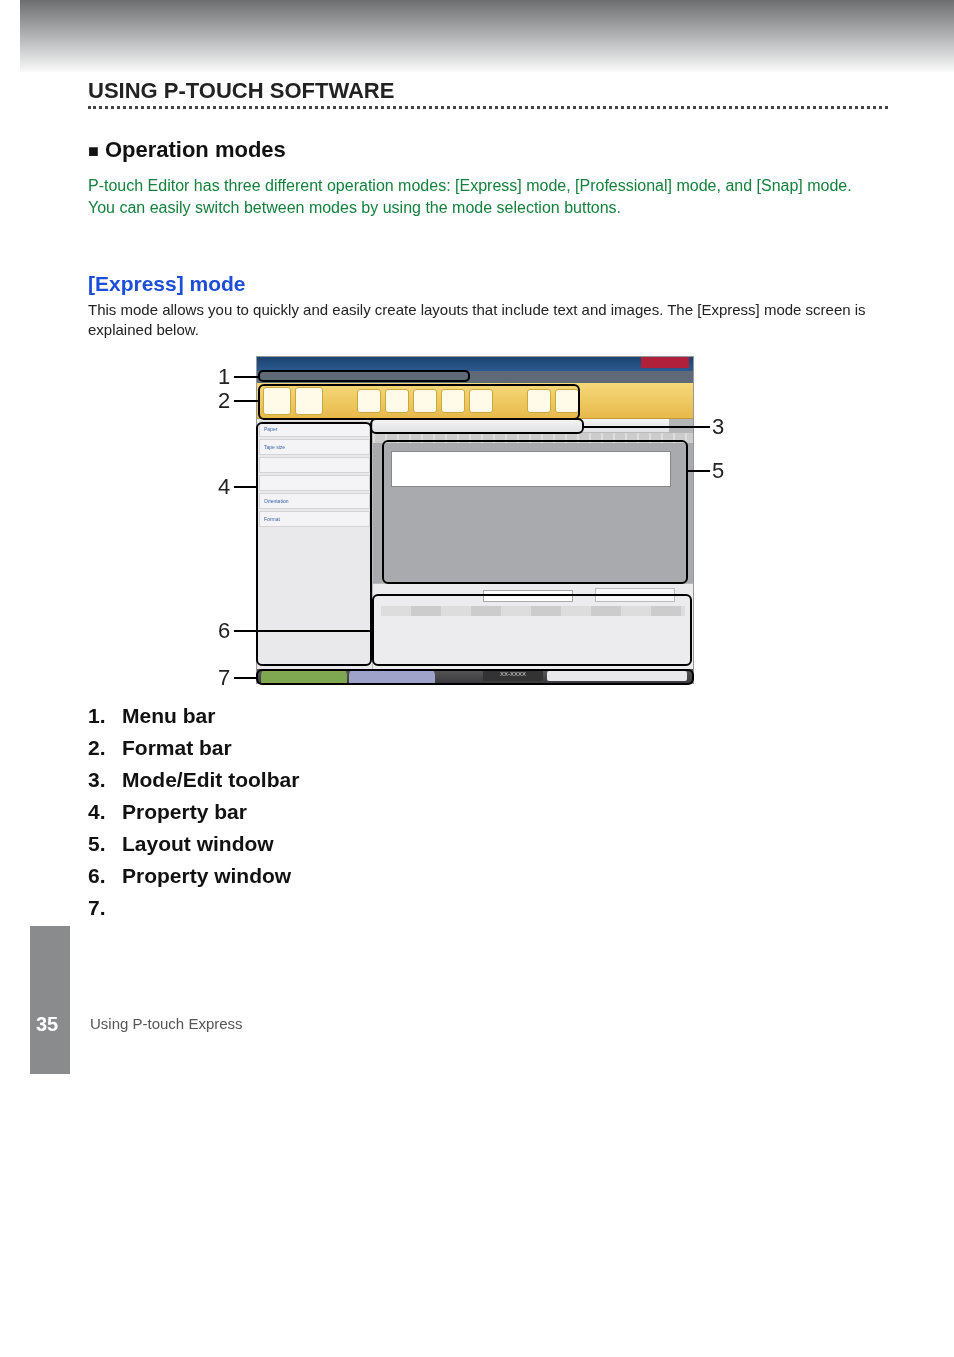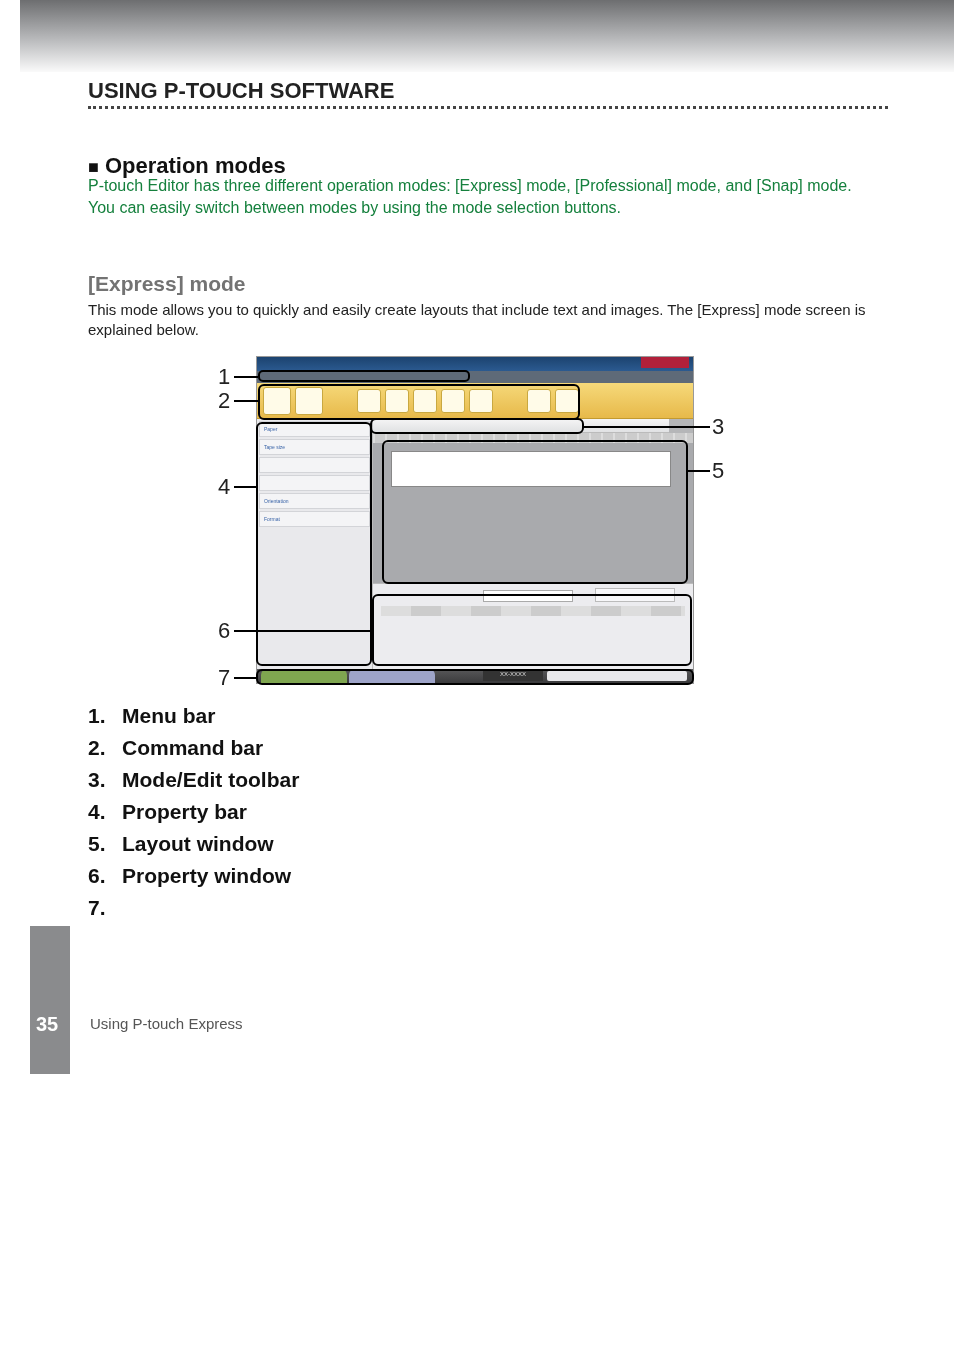--- a/index.html
+++ b/index.html
@@ -1,24 +1,24 @@
 <!DOCTYPE html>
 <html><head>
 <meta charset="utf-8">
 <style>
   * { margin: 0; padding: 0; box-sizing: border-box; }
   html, body { width: 954px; height: 1357px; font-family: Arial, Helvetica, sans-serif; background: #fff; }
   .page { width: 954px; height: 1122px; position: relative; background: #fff; padding-left: 20px; }
   .top-gradient { width: 100%; height: 72px; background: linear-gradient(180deg, #6d6e70 0%, #b9babc 55%, #fafafa 100%); }
   .section-header { position: absolute; left: 88px; top: 78px; font-size: 22px; font-weight: bold; color: #222; }
   .dotted-line { position: absolute; left: 88px; top: 106px; width: 800px; height: 0; border-top: 3px dotted #444; }
-  .h-op-modes { position: absolute; left: 88px; top: 153px; font-size: 22px; font-weight: bold; color: #111; }
+  .h-op-modes { position: absolute; left: 88px; top: 137px; font-size: 22px; font-weight: bold; color: #111; }
   .h-op-modes .square { font-size: 18px; margin-right: 6px; }
   .body-text { position: absolute; left: 88px; top: 175px; width: 790px; font-size: 16px; color: #15803d; line-height: 1.35; }
-  .h-express { position: absolute; left: 88px; top: 272px; font-size: 21px; font-weight: bold; color: #737373; }
+  .h-express { position: absolute; left: 88px; top: 272px; font-size: 21px; font-weight: bold; color: #1d4ed8; }
   .express-text { position: absolute; left: 88px; top: 300px; width: 790px; font-size: 15px; color: #222; line-height: 1.35; }
 
   
   .diagram { position: absolute; left: 256px; top: 356px; width: 438px; height: 328px; background: #b5b6b8; border: 1px solid #999; }
   .diagram .titlebar { position: absolute; left: 0; top: 0; width: 100%; height: 14px; background: linear-gradient(180deg, #1c436f, #2b5a90); }
   .diagram .title-brother { position: absolute; right: 4px; top: 0; width: 48px; height: 11px; background: #b1203a; }
   .diagram .menubar { position: absolute; left: 0; top: 14px; width: 100%; height: 12px; background: #5e6a78; }
   .diagram .commandbar { position: absolute; left: 0; top: 26px; width: 100%; height: 36px; background: linear-gradient(180deg, #f6d97a, #e7b94a); border-bottom: 1px solid #c39a2f; }
   .diagram .cb-group { position: absolute; top: 4px; height: 28px; display: flex; align-items: center; gap: 4px; }
   .diagram .cb-g1 { left: 6px; }
@@ -161,21 +161,21 @@
   <div class="leader" style="left:688px; top:470px; width:22px;"></div>
   <div class="num-label" style="left:712px; top:458px;">5</div>
 
   <ol class="items-list">
     <li>
         <span class="idx">1.</span>
         <span>Menu bar</span>
       </li>
     <li>
         <span class="idx">2.</span>
-        <span>Command bar</span>
+        <span>Format bar</span>
       </li>
     <li>
         <span class="idx">3.</span>
         <span>Mode/Edit toolbar</span>
       </li>
     <li>
         <span class="idx">4.</span>
         <span>Property bar</span>
       </li>
     <li>

